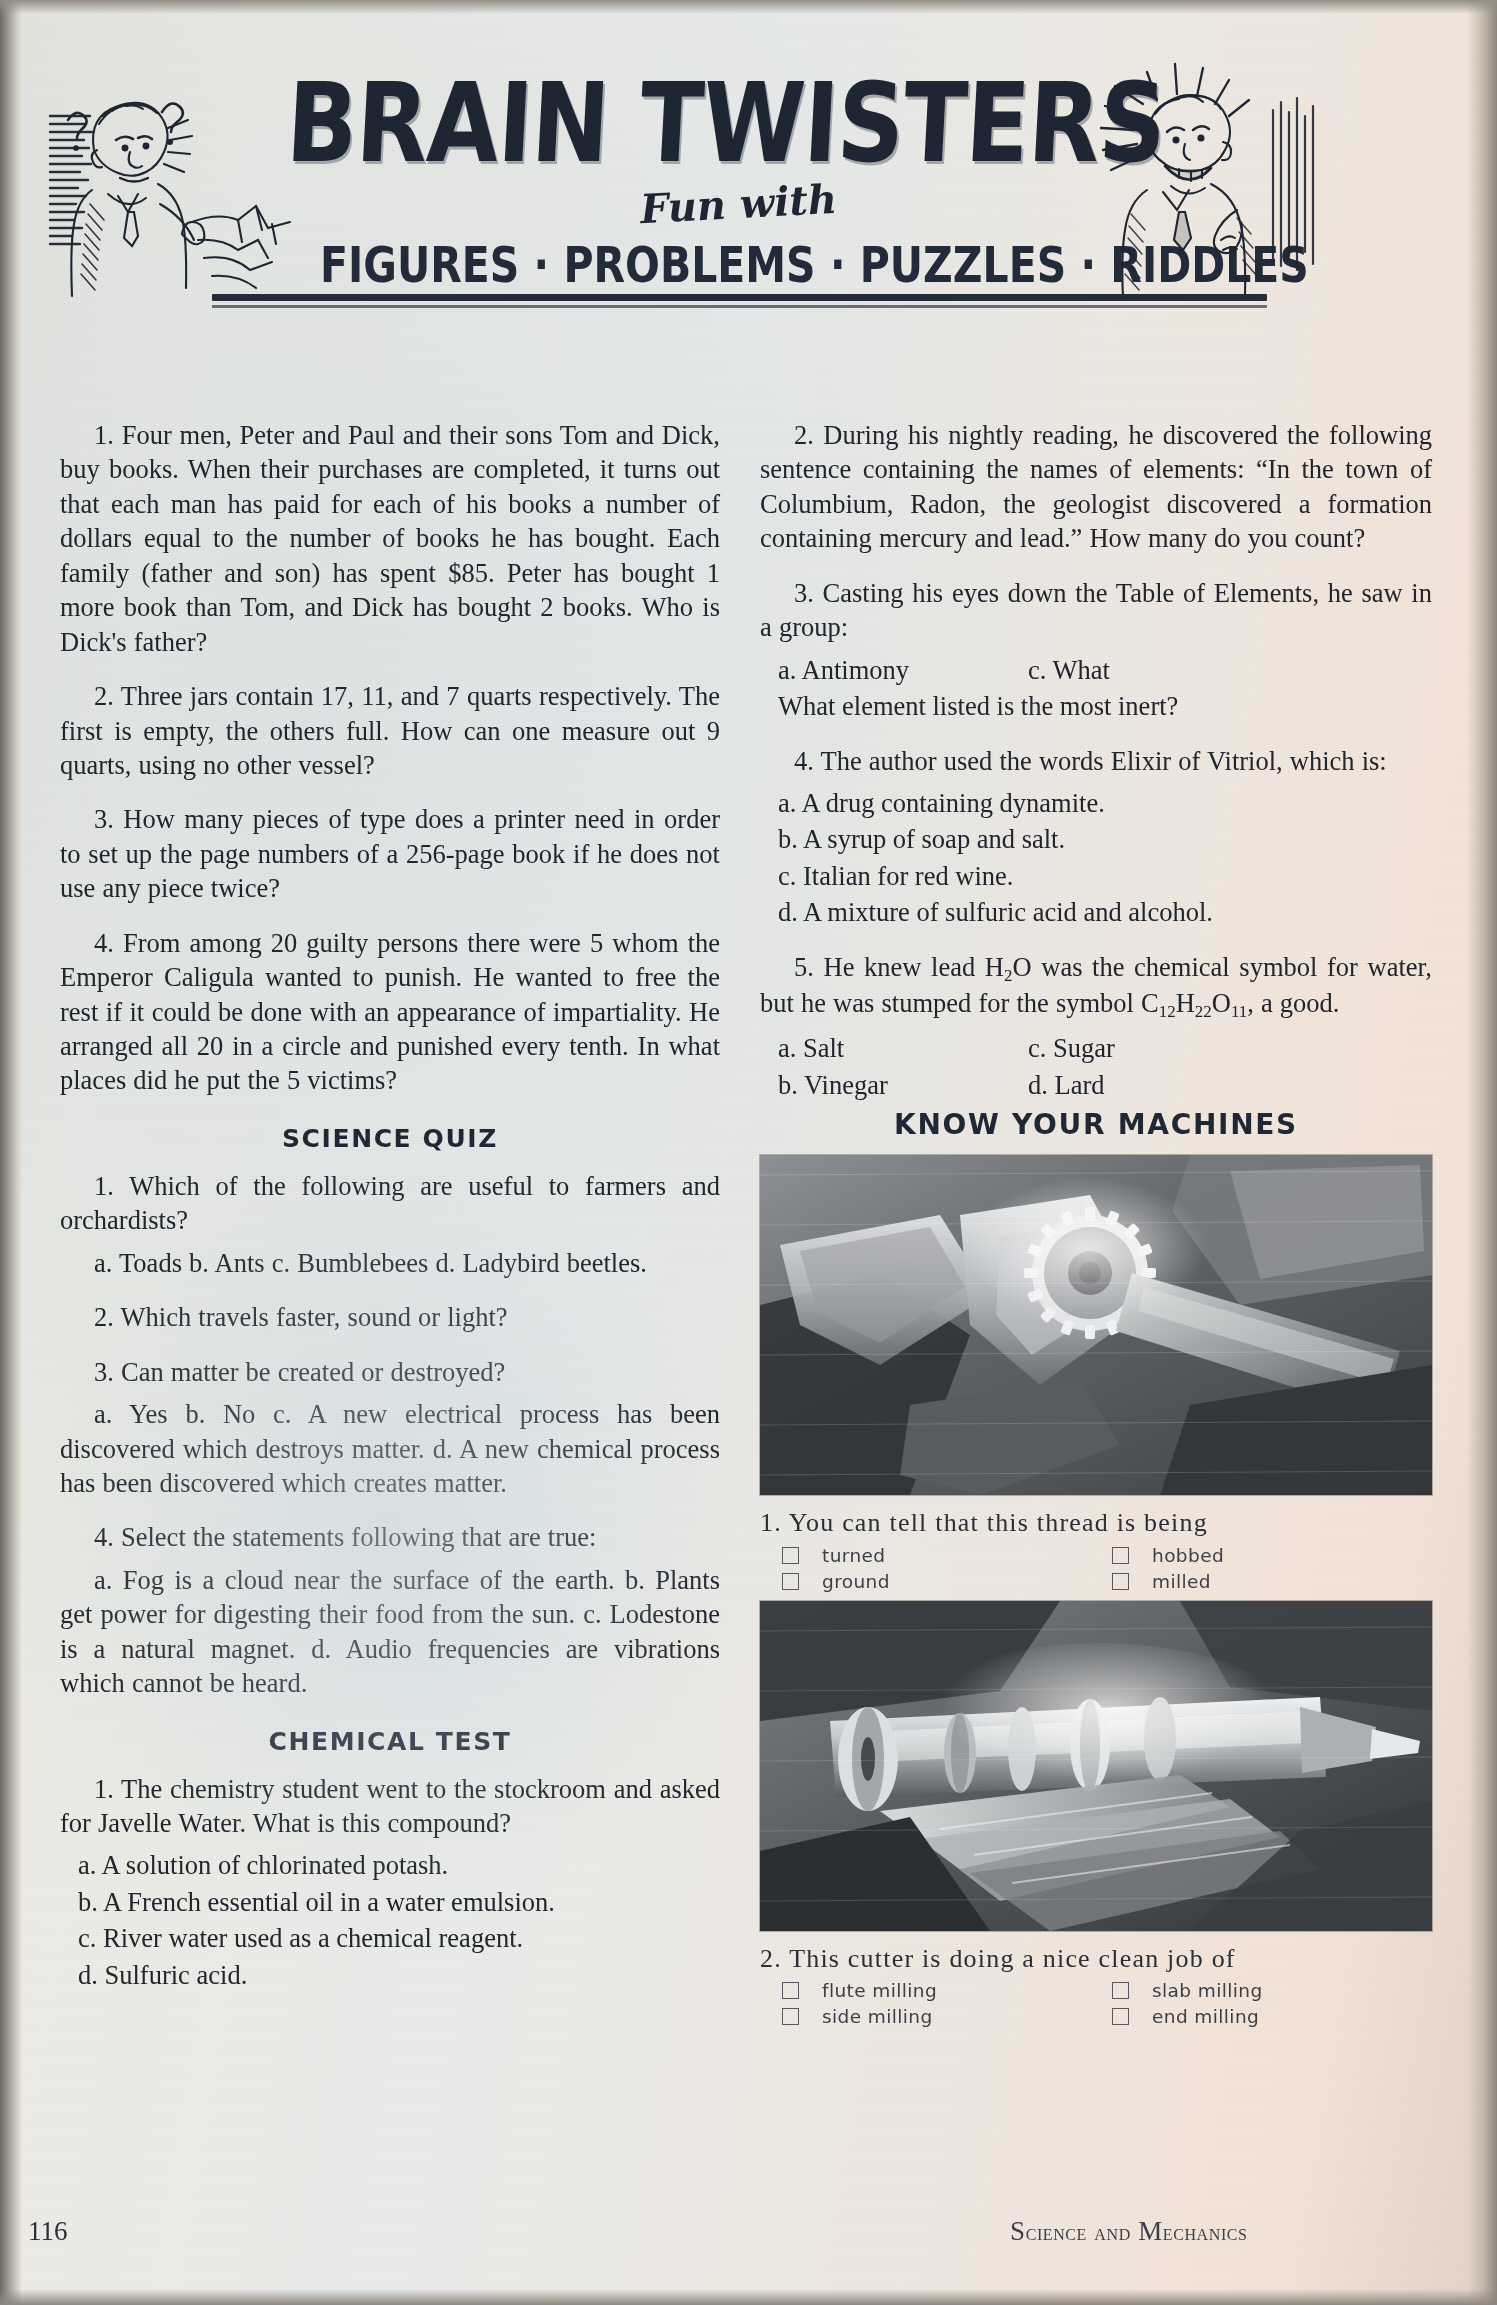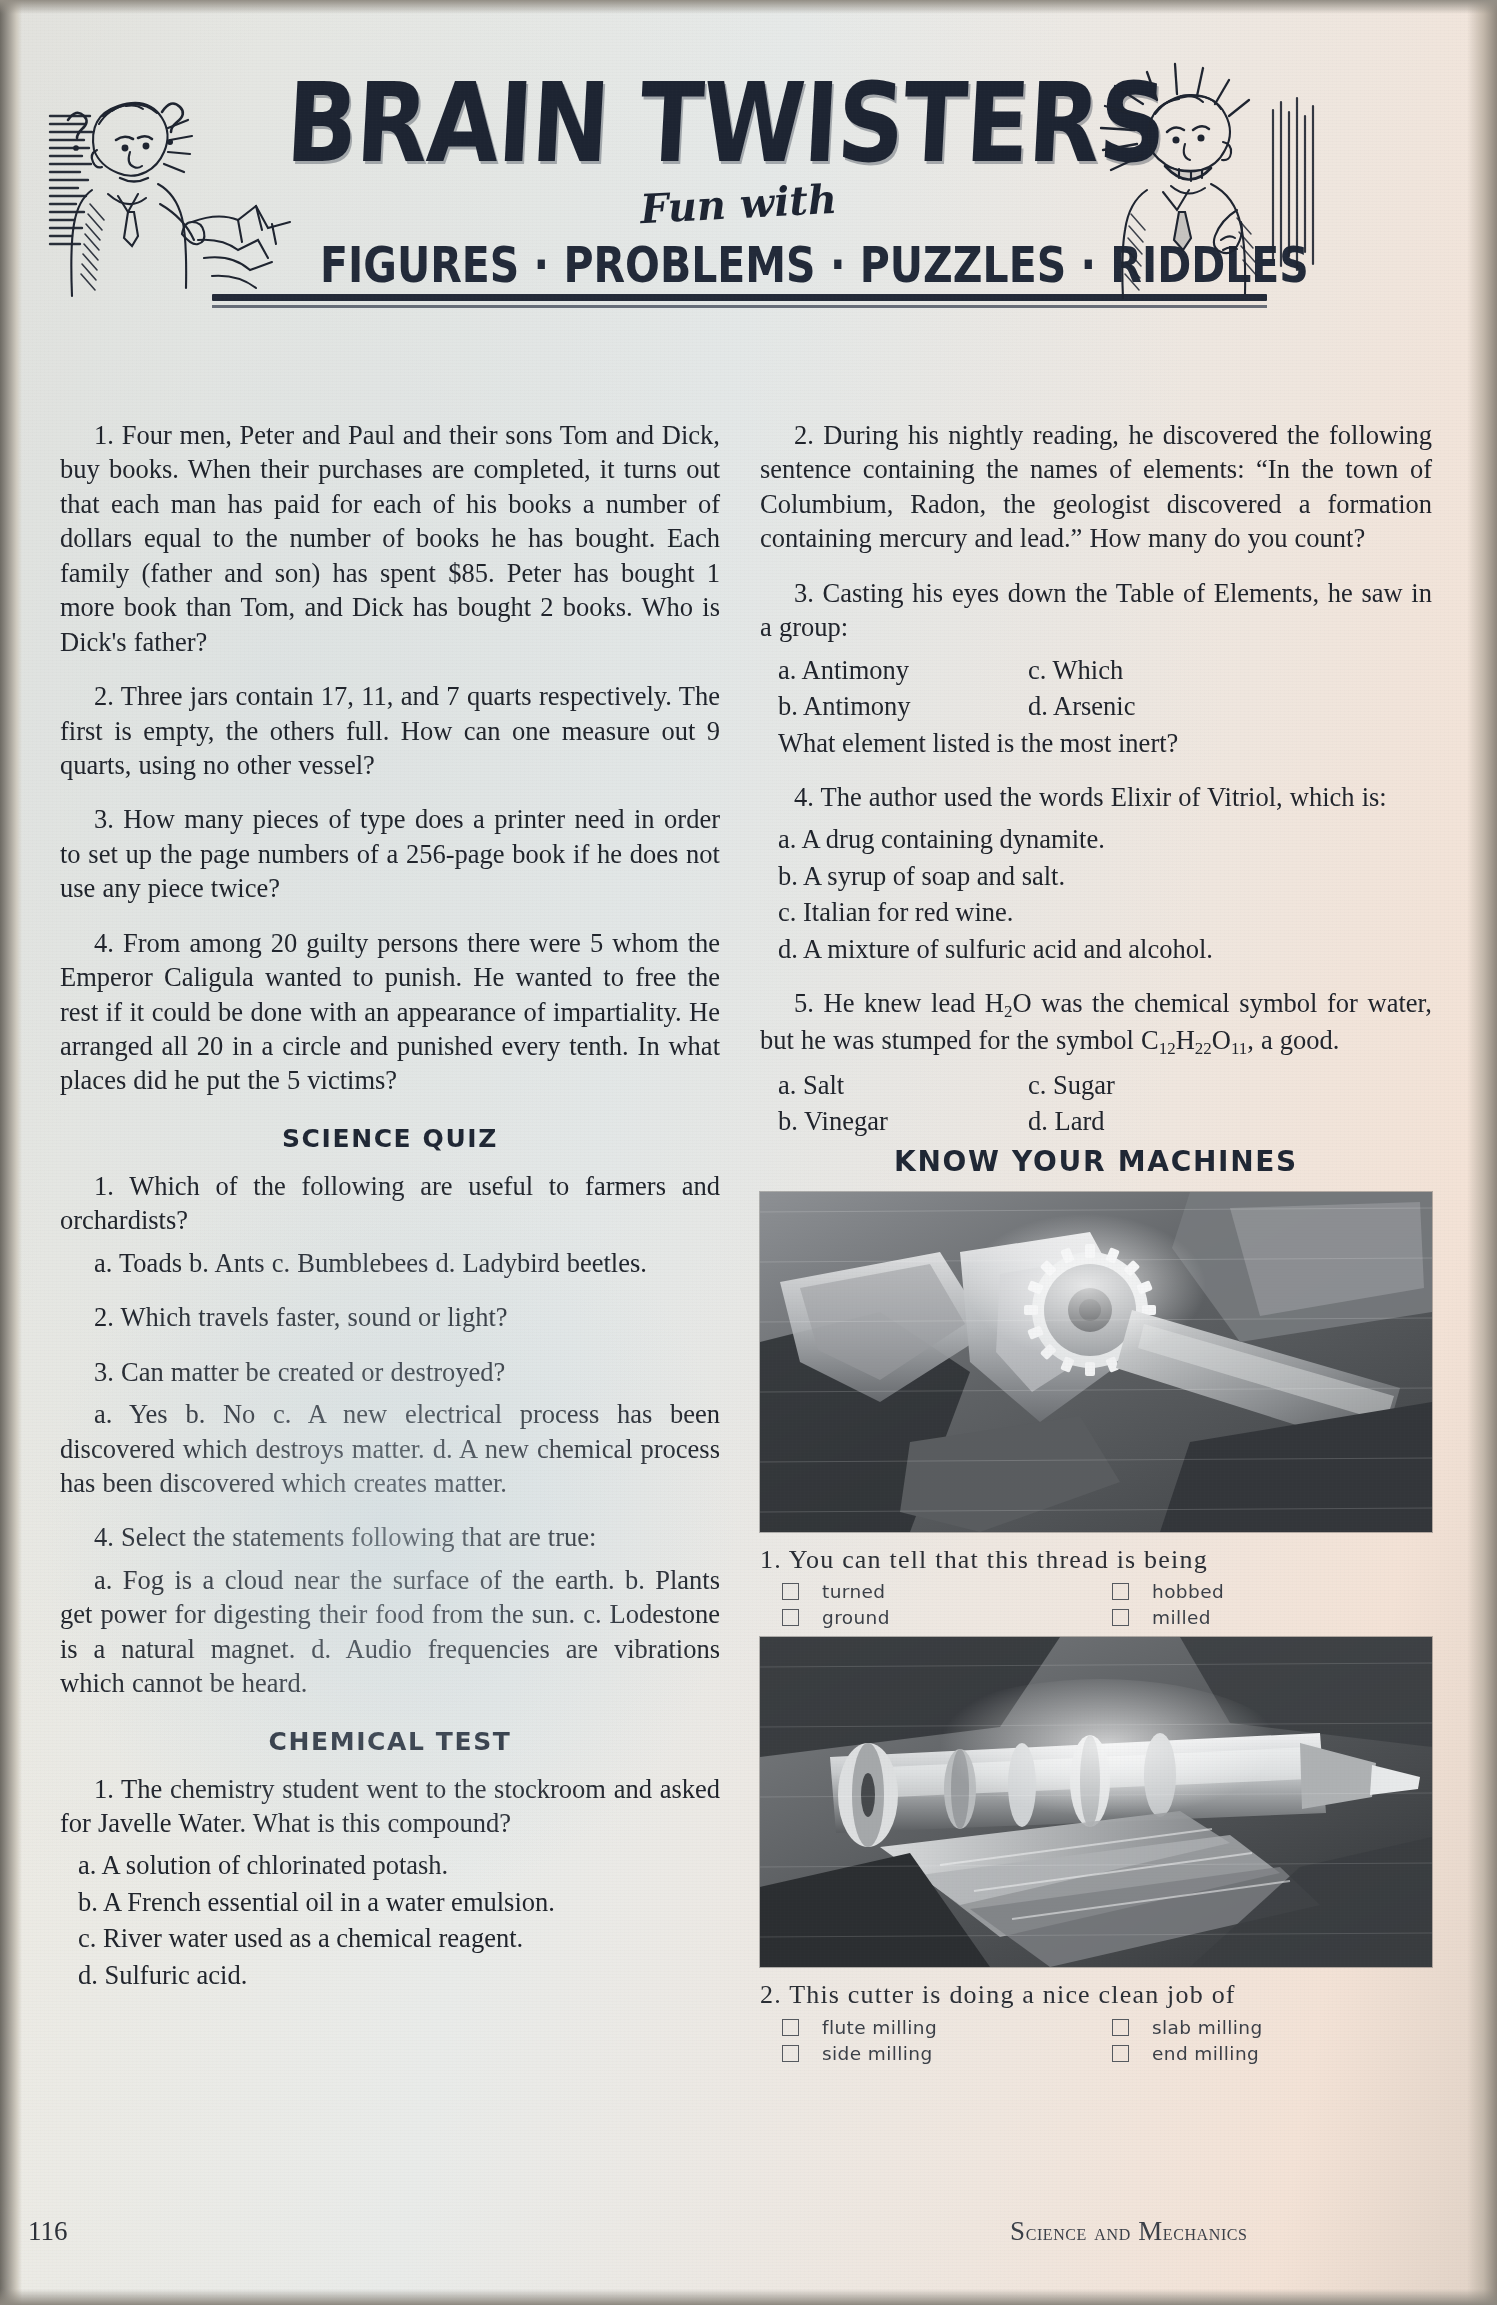--- a/index.html
+++ b/index.html
@@ -376,29 +376,21 @@
 
       <p class="body tight">
         <span>3.</span>
         <span>Casting his eyes down the Table of Elements, he saw in a group:</span>
       </p>
       <div class="two-col-opts">
         <div class="c1">
             <p class="opt">a. Antimony</p>
           </div>
         <div class="c2">
-            <p class="opt">c. Which</p>
-          </div>
-      </div>
-      <div class="two-col-opts">
-        <div class="c1">
-            <p class="opt">b. Antimony</p>
-          </div>
-        <div class="c2">
-            <p class="opt">d. Arsenic</p>
+            <p class="opt">c. What</p>
           </div>
       </div>
       <p class="opt last">What element listed is the most inert?</p>
 
       <p class="body tight">
         <span>4.</span>
         <span>The author used the words Elixir of Vitriol, which is:</span>
       </p>
       <p class="opt">a. A drug containing dynamite.</p>
       <p class="opt">b. A syrup of soap and salt.</p>

